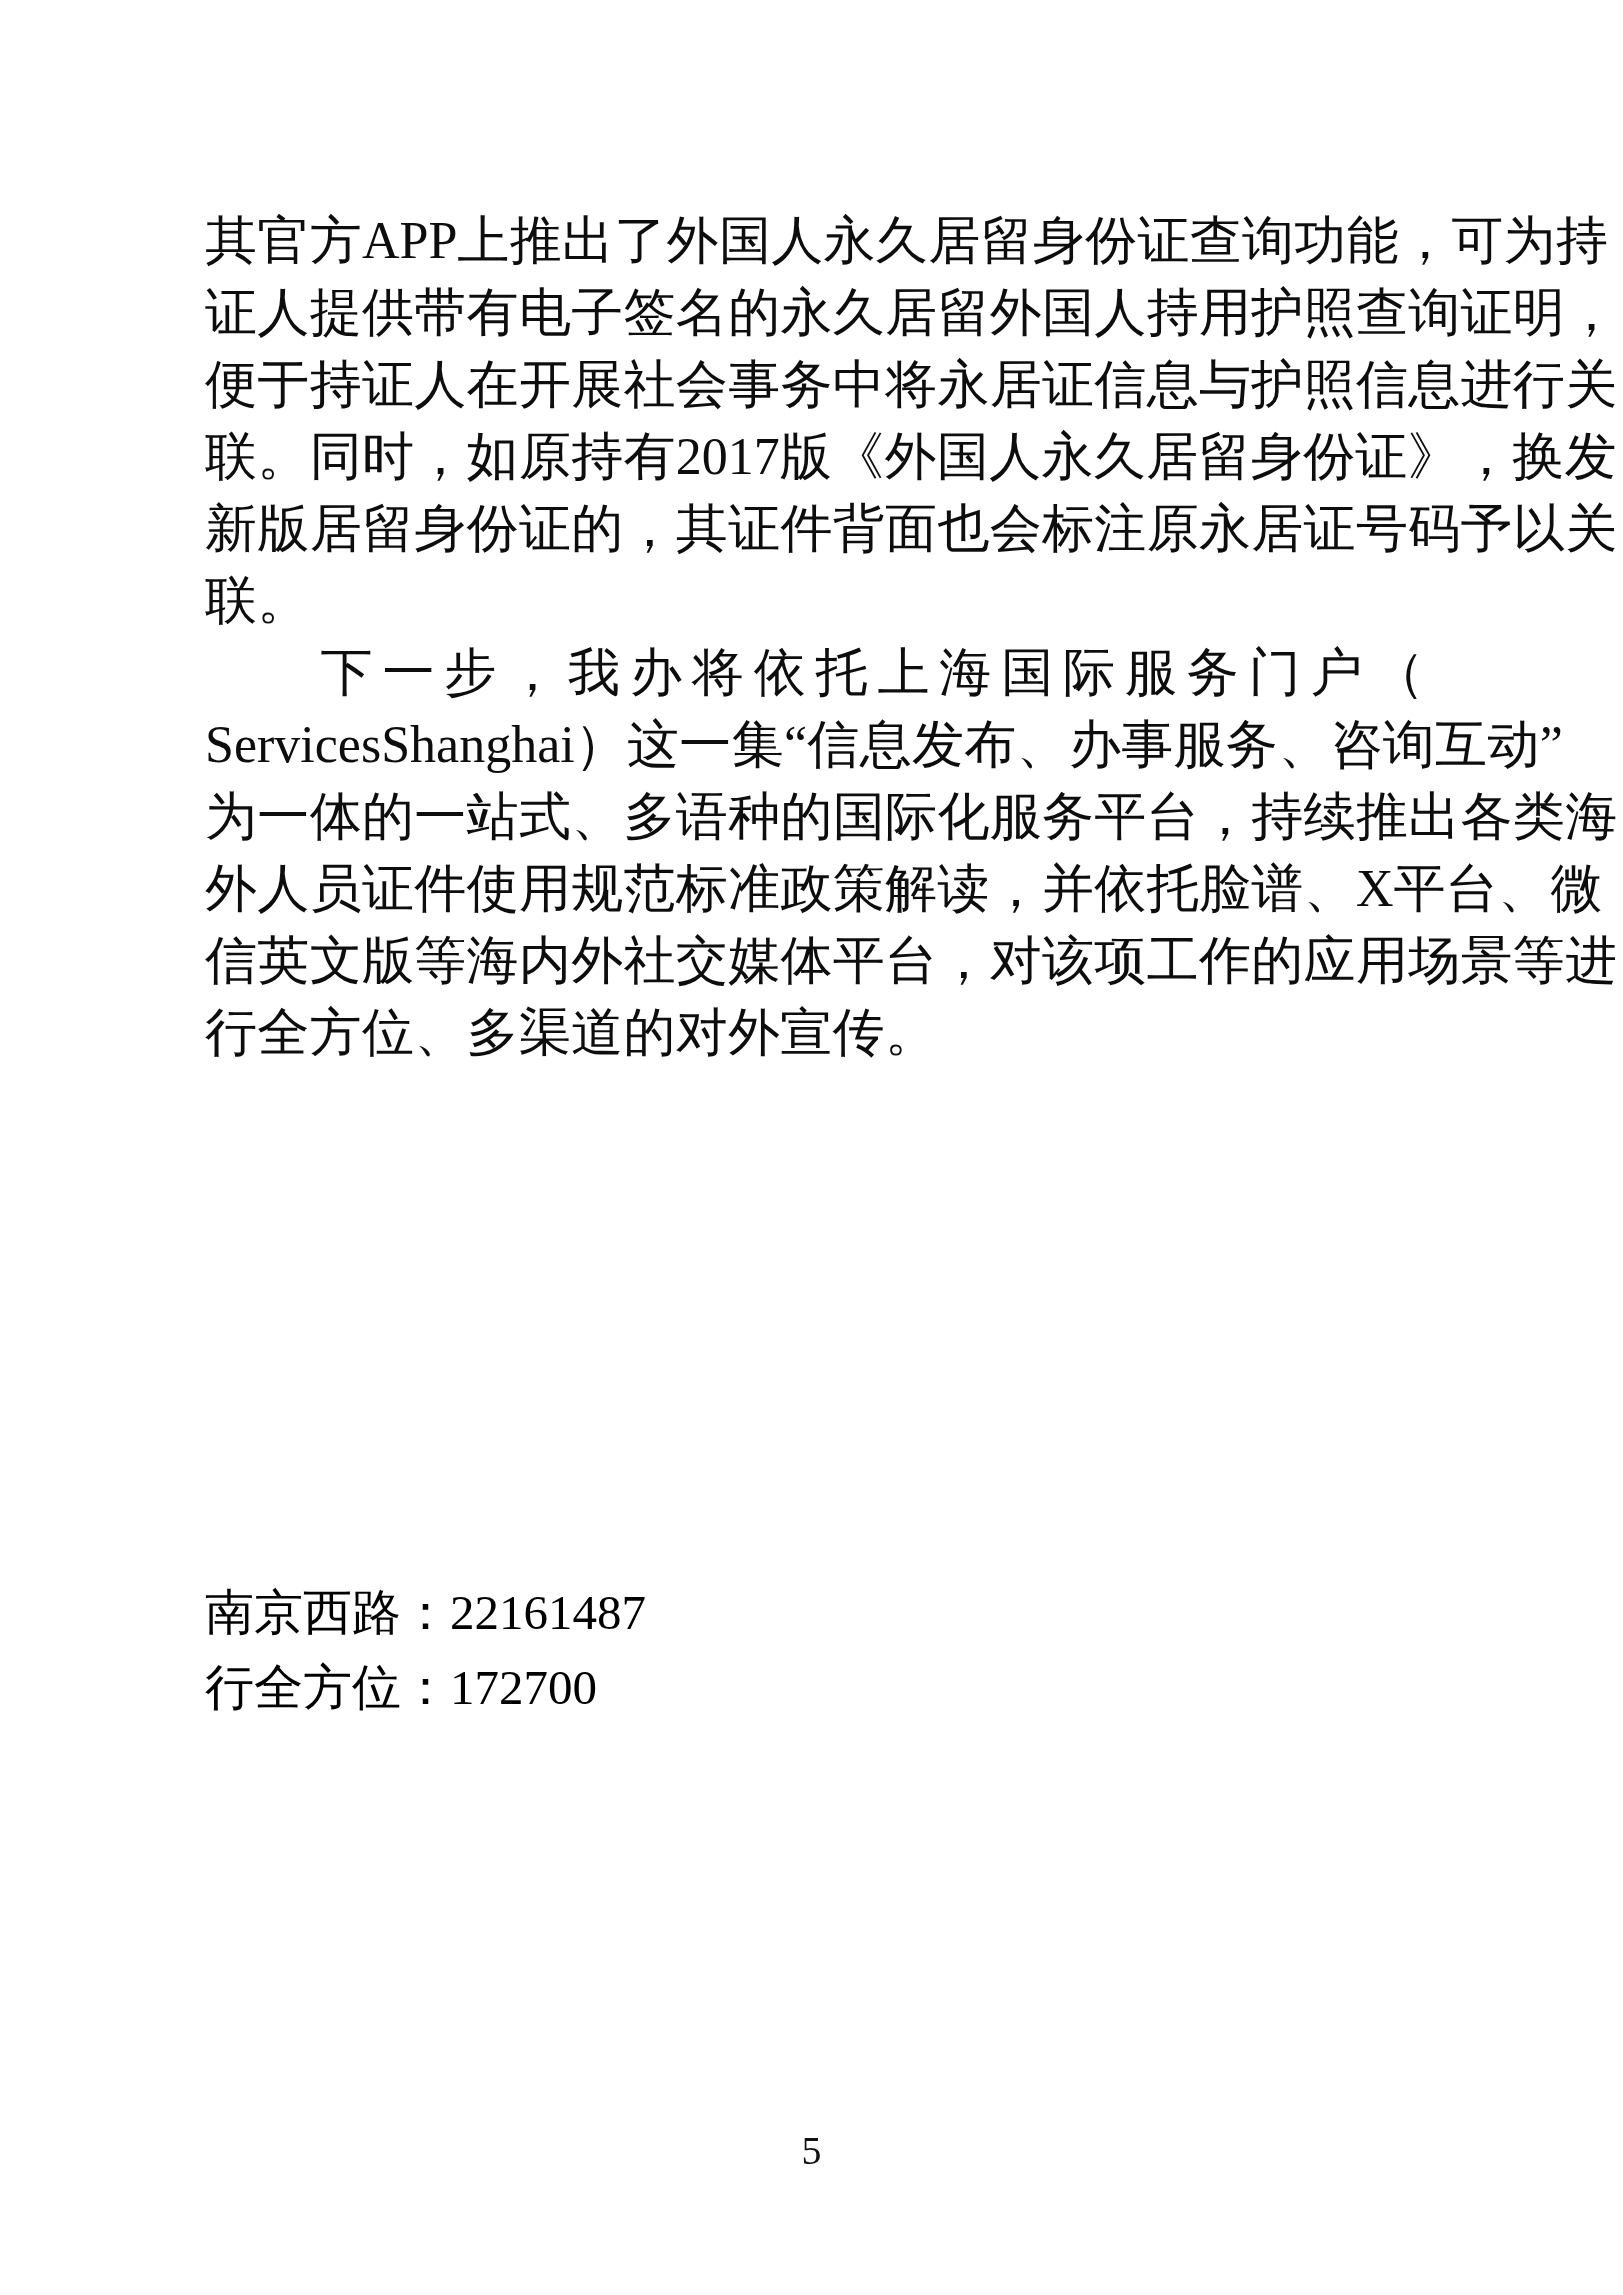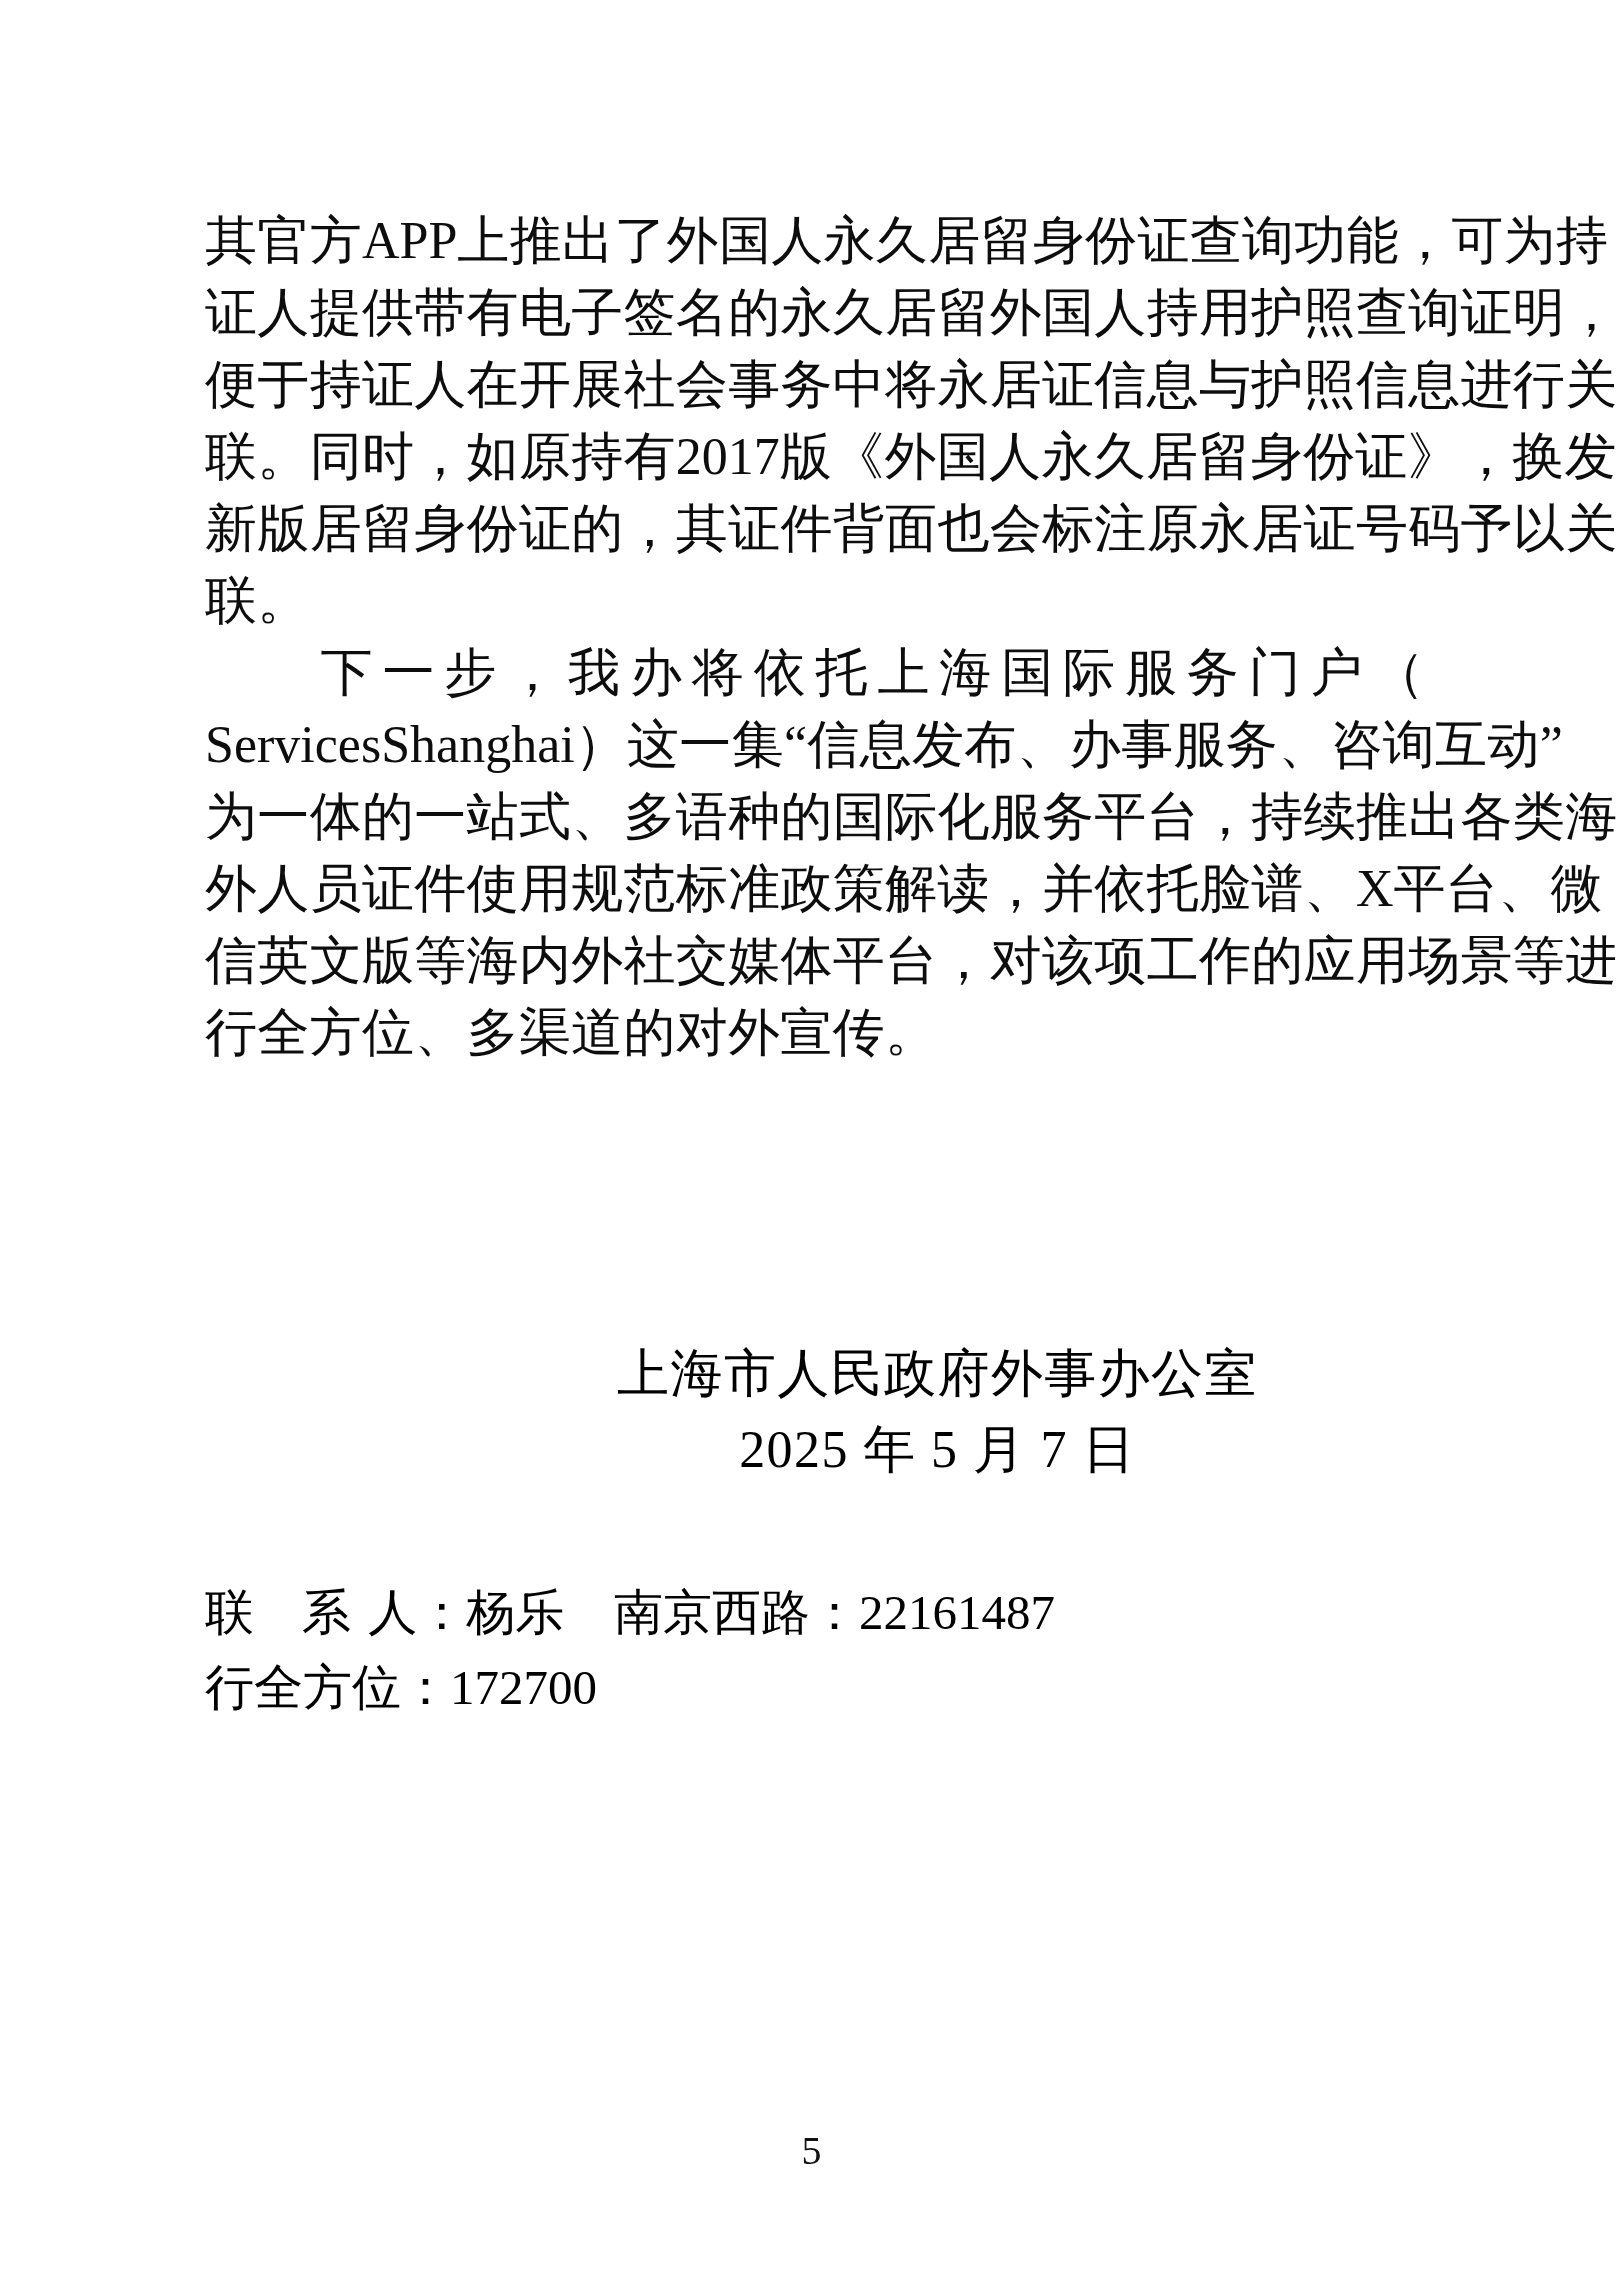--- a/index.html
+++ b/index.html
@@ -404,31 +404,24 @@
           <span>场</span>
           <span>景</span>
           <span>等</span>
           <span>进</span>
         </span>
       <span class="line">行全方位、多渠道的对外宣传。</span>
     </p>
 
   </div>
 
-  <div class="sign-block">
-    <div class="sign-org">上海市人民政府外事办公室</div>
-    <div class="sign-date">2025 年 5 月 7 日</div>
-  </div>
 
   <div class="contact-block">
 
     <div class="contact-row">
-      <div class="contact-left">
-        <span class="lbl-person">联 系</span><span class="lbl-person-tail">人</span><span>：</span><span>杨乐</span>
-      </div>
       <div class="contact-right">
         <span>南京西路</span><span>：</span><span>22161487</span>
       </div>
     </div>
 
     <div class="contact-row">
       <div class="contact-right">
         <span>行全方位</span><span>：</span><span>172700</span>
       </div>
     </div>

